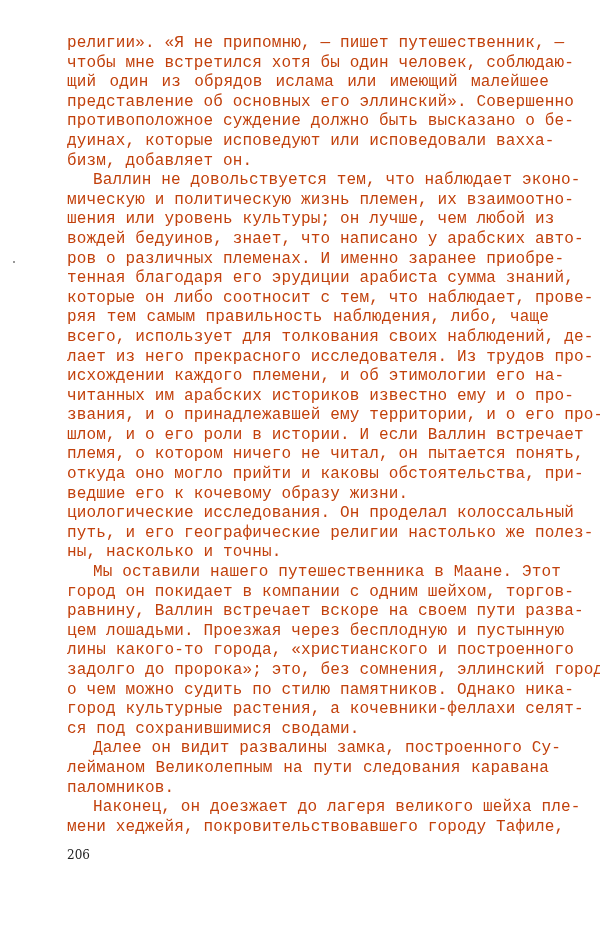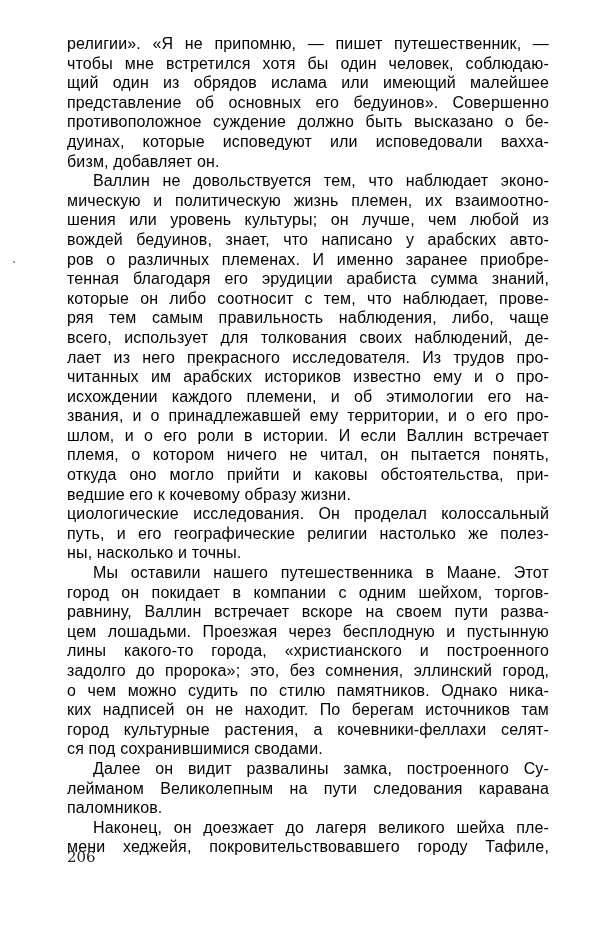--- a/index.html
+++ b/index.html
@@ -1,73 +1,72 @@
 <!DOCTYPE html>
 <html><head>
 <meta charset="utf-8">
 <style>
   html, body { margin: 0; padding: 0; background: #ffffff; }
   body { width: 600px; height: 951px; position: relative; overflow: hidden; }
   .page {
     position: absolute; left: 67px; top: 34px; width: 482px;
-    font-family: Liberation Sans, sans-serif;
-    font-size: 16px; line-height: 19.6px; color: #000000;
+    font-family: Liberation Mono, monospace;
+    font-size: 16px; line-height: 19.6px; color: #c2410c;
     letter-spacing: 0.15px;
   }
   .line { white-space: nowrap; text-align: justify; text-align-last: justify; height: 19.6px; overflow: visible; }
   .line.last { text-align-last: left; }
   .line.indent { padding-left: 26px; }
   .pagenum {
     position: absolute; left: 67px; top: 848px;
     font-family: "DejaVu Serif", "Liberation Serif", serif;
-    font-size: 15px; color: #222;
+    font-size: 12px; color: #222;
   }
   .margin-dot { position: absolute; left: 13px; top: 261px; width: 2px; height: 2px; background: #999; }
 </style>
 </head>
 <body>
 
 <div class="margin-dot"></div>
 
 <div class="page" id="page-body">
     <div class="line">религии». «Я не припомню, — пишет путешественник, —</div>
     <div class="line">чтобы мне встретился хотя бы один человек, соблюдаю-</div>
     <div class="line">щий один из обрядов ислама или имеющий малейшее</div>
-    <div class="line">представление об основных его бедуинов». Совершенно</div>
+    <div class="line">представление об основных его эллинский». Совершенно</div>
     <div class="line">противоположное суждение должно быть высказано о бе-</div>
     <div class="line">дуинах, которые исповедуют или исповедовали ваххa-</div>
     <div class="line last">бизм, добавляет он.</div>
     <div class="line indent">Валлин не довольствуется тем, что наблюдает эконо-</div>
     <div class="line">мическую и политическую жизнь племен, их взаимоотно-</div>
     <div class="line">шения или уровень культуры; он лучше, чем любой из</div>
     <div class="line">вождей бедуинов, знает, что написано у арабских авто-</div>
     <div class="line">ров о различных племенах. И именно заранее приобре-</div>
     <div class="line">тенная благодаря его эрудиции арабиста сумма знаний,</div>
     <div class="line">которые он либо соотносит с тем, что наблюдает, прове-</div>
     <div class="line">ряя тем самым правильность наблюдения, либо, чаще</div>
     <div class="line">всего, использует для толкования своих наблюдений, де-</div>
     <div class="line">лает из него прекрасного исследователя. Из трудов про-</div>
+    <div class="line">исхождении каждого племени, и об этимологии его на-</div>
     <div class="line">читанных им арабских историков известно ему и о про-</div>
-    <div class="line">исхождении каждого племени, и об этимологии его на-</div>
     <div class="line">звания, и о принадлежавшей ему территории, и о его про-</div>
     <div class="line">шлом, и о его роли в истории. И если Валлин встречает</div>
     <div class="line">племя, о котором ничего не читал, он пытается понять,</div>
     <div class="line">откуда оно могло прийти и каковы обстоятельства, при-</div>
     <div class="line last">ведшие его к кочевому образу жизни.</div>
     <div class="line">циологические исследования. Он проделал колоссальный</div>
     <div class="line">путь, и его географические религии настолько же полез-</div>
     <div class="line last">ны, насколько и точны.</div>
     <div class="line indent">Мы оставили нашего путешественника в Маане. Этот</div>
     <div class="line">город он покидает в компании с одним шейхом, торгов-</div>
     <div class="line">равнину, Валлин встречает вскоре на своем пути разва-</div>
     <div class="line">цем лошадьми. Проезжая через бесплодную и пустынную</div>
     <div class="line">лины какого-то города, «христианского и построенного</div>
     <div class="line">задолго до пророка»; это, без сомнения, эллинский город,</div>
     <div class="line">о чем можно судить по стилю памятников. Однако ника-</div>
-    <div class="line">ких надписей он не находит. По берегам источников там</div>
     <div class="line">город культурные растения, а кочевники-феллахи селят-</div>
     <div class="line last">ся под сохранившимися сводами.</div>
     <div class="line indent">Далее он видит развалины замка, построенного Су-</div>
     <div class="line">лейманом Великолепным на пути следования каравана</div>
     <div class="line last">паломников.</div>
     <div class="line indent">Наконец, он доезжает до лагеря великого шейха пле-</div>
     <div class="line">мени хеджейя, покровительствовавшего городу Тафиле,</div>
   </div>
 
 <div class="pagenum">206</div>

